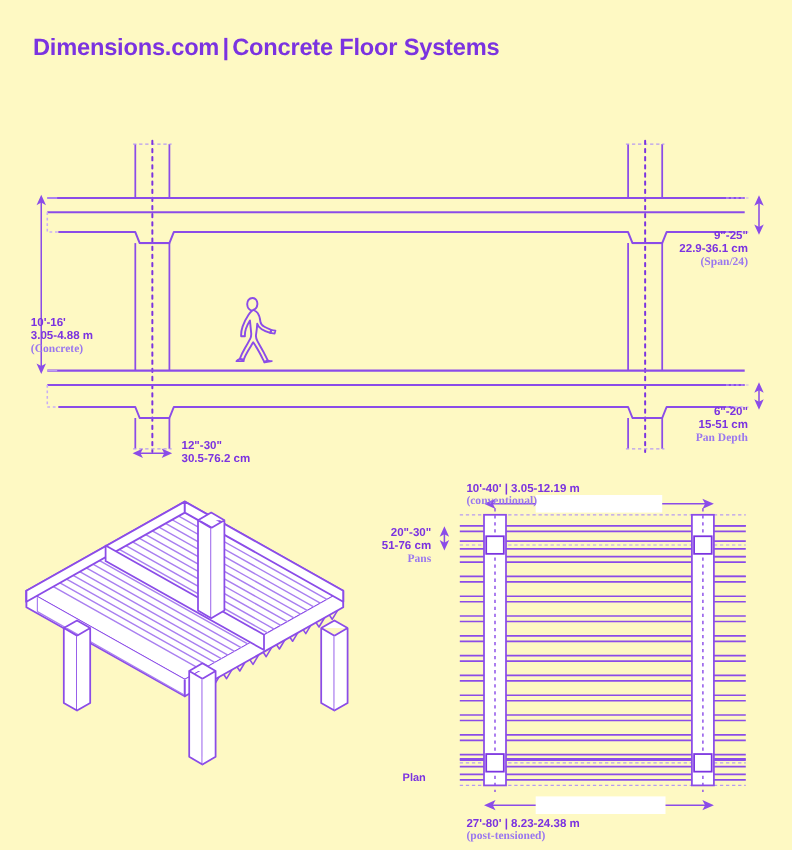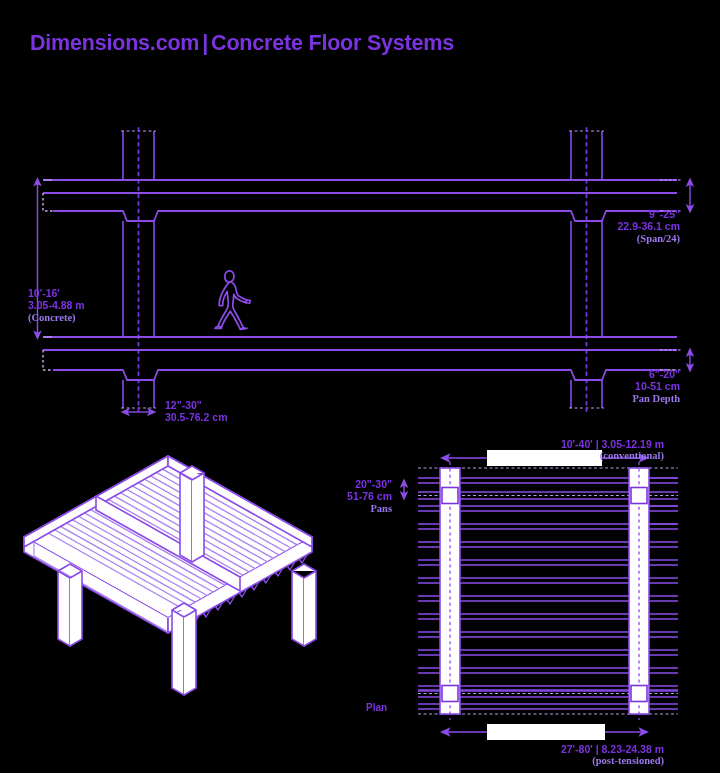--- a/index.html
+++ b/index.html
@@ -1,30 +1,30 @@
 <!DOCTYPE html>
 <html><head>
 <meta charset="utf-8">
 <style>
   html,body{margin:0;padding:0;background:#ffffff;}
   body{width:720px;height:773px;overflow:hidden;
        font-family:"Liberation Sans","DejaVu Sans",sans-serif;}
-  #root{position:relative;width:720px;height:773px;background:#000000;}
+  #root{position:relative;width:720px;height:773px;background:#fef9c3;}
 
   
   .title-block{position:absolute;left:30px;top:30px;width:620px;}
   .title-line{font-size:21.5px;font-weight:bold;color:#7b33e0;
               letter-spacing:-0.2px;line-height:26px;white-space:nowrap;}
   .title-sep{color:#7b33e0;font-weight:bold;padding:0 3px;}
 
   
   .note{position:absolute;color:#8a56e8;font-size:10.5px;line-height:12.4px;
         white-space:nowrap;font-weight:bold;}
   .note.right{text-align:right;}
-  .note.center{text-align:right;}
+  .note.center{text-align:left;}
   .note .dim{color:#7b33e0;}
   .note .sub{color:#9a77ef;font-weight:bold;font-family:Liberation Serif, serif;}
 
   .plan-label{position:absolute;color:#7b33e0;font-size:10px;font-weight:bold;}
   svg{display:block;}
   .svgwrap{position:absolute;left:0;top:0;}
 </style>
 </head>
 <body>
 
@@ -341,21 +341,21 @@
   </div>
 
   <div class="note right" style="left:560px;top:208px;width:120px;">
     <div class="dim">9"-25"</div>
     <div class="dim">22.9-36.1 cm</div>
     <div class="sub">(Span/24)</div>
   </div>
 
   <div class="note right" style="left:560px;top:368px;width:120px;">
     <div class="dim">6"-20"</div>
-    <div class="dim">10-51 cm</div>
+    <div class="dim">15-51 cm</div>
     <div class="sub">Pan Depth</div>
   </div>
 
   <div class="note" style="left:165px;top:399px;">
     <div class="dim">12"-30"</div>
     <div class="dim">30.5-76.2 cm</div>
   </div>
 
   <div class="note right" style="left:320px;top:478px;width:72px;">
     <div class="dim">20"-30"</div>

